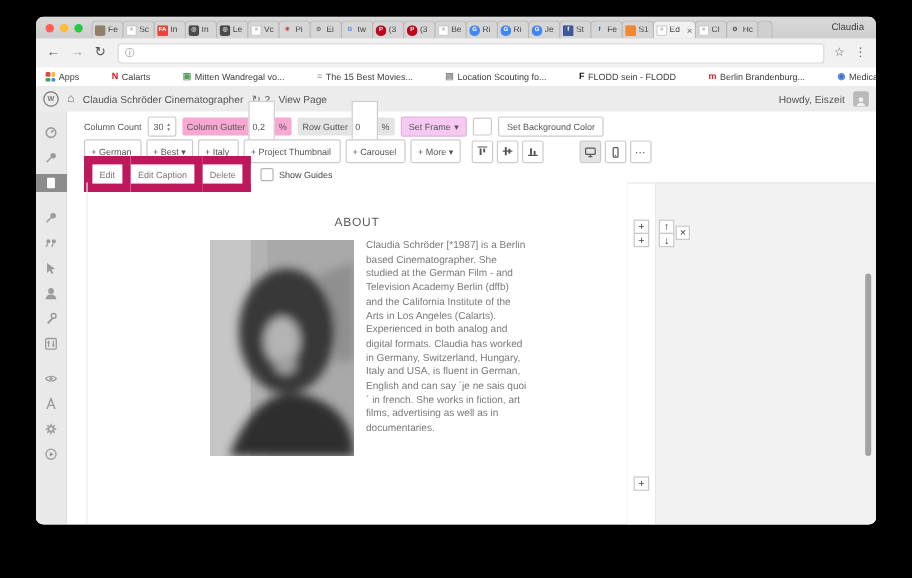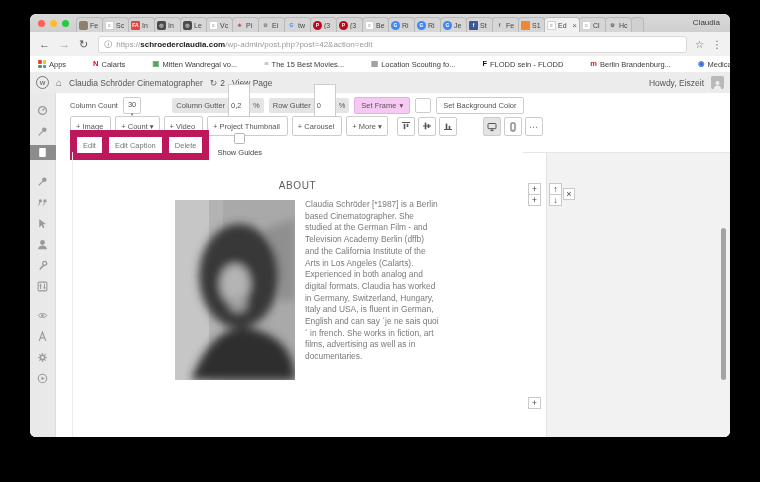--- a/index.html
+++ b/index.html
@@ -70,23 +70,23 @@
   .sb svg{width:11px;height:11px;}
   .sb.sel{background:#8c8c8c;color:#fff;}
   .sb.sel::after{content:"";position:absolute;right:-4px;top:3.5px;border:4px solid transparent;
                  border-left-color:#8c8c8c;}
   .sb.gap{margin-top:8px;}
   .main{position:absolute;left:26px;top:0;right:0;bottom:0;background:#fff;}
   
   .row1{position:absolute;left:14px;top:4px;right:0;height:17px;display:flex;
         align-items:center;gap:5px;font-size:7.5px;color:#555;}
   .chipbox{display:flex;align-items:center;gap:3px;border:1px solid #ccc;background:#fff;
-           border-radius:2px;padding:2px 4px;height:11px;flex-direction:column;}
+           border-radius:2px;padding:2px 4px;height:11px;}
   .grp{display:flex;align-items:center;gap:3px;padding:2px 4px;border-radius:2px;height:11px;}
-  .grp.cyan{background:#e5e5e5;margin-left:26px;}
+  .grp.cyan{background:#f9a8d4;}
   .grp.gray{background:#e4e4e4;}
   .mini-input{width:16px;height:10px;border:1px solid #ccc;background:#fff;font-size:7.5px;
               color:#555;padding:16px 2px;font-family:"Liberation Sans",sans-serif;}
   .pinkbtn{background:#f5c9f2;border:1px solid #e2b2df;border-radius:2px;padding:2px 6px;height:11px;
            display:flex;align-items:center;gap:3px;}
   .swatch{width:14px;height:13px;border:1px solid #ccc;background:#fff;border-radius:2px;}
   .whitebtn{border:1px solid #ccc;background:#fff;border-radius:2px;padding:2px 6px;height:11px;
             display:flex;align-items:center;gap:3px;color:#555;}
   .stepper{display:flex;flex-direction:column;line-height:3.4px;font-size:4.5px;color:#777;}
   .row2{position:absolute;left:14px;top:24px;right:0;height:18px;display:flex;
@@ -99,21 +99,21 @@
   .iconbtn svg{width:10px;height:10px;}
   .preview-group{position:absolute;left:413px;top:0;display:flex;gap:3px;}
   .iconbtn.on{background:#e4e4e4;}
   .dots{font-size:9px;letter-spacing:1px;}
   .row3{position:absolute;left:14px;top:45px;height:14px;display:flex;align-items:center;
         gap:8px;font-size:7.5px;color:#777;}
   .bgroup{display:flex;}
   .bgroup .gbtn{border:7px solid #be185d;background:#fff;padding:2px 6px;height:12px;display:flex;
                 align-items:center;}
   .bgroup .gbtn + .gbtn{border-left:none;}
-  .guides{display:flex;align-items:center;gap:4px;color:#444;flex-direction:column;}
+  .guides{display:flex;align-items:center;gap:4px;color:#444;}
   .cbox{width:9px;height:9px;border:1px solid #b5b5b5;border-radius:1.5px;background:#fff;}
   
   .lborder{position:absolute;left:16px;top:59px;bottom:0;width:1px;background:#ededed;}
   .rborder{position:absolute;left:467px;top:59px;bottom:0;width:1px;background:#e3e3e3;}
   .strip{position:absolute;left:467px;top:59px;bottom:0;width:24px;background:#fff;
          border-top:1px solid #e6e6e6;border-right:1px solid #e3e3e3;box-sizing:border-box;}
   .graybg{position:absolute;left:491px;top:59px;right:0;bottom:0;background:#f2f2f2;
           border-top:1px solid #e6e6e6;box-sizing:border-box;}
   .about-h{position:absolute;left:16px;top:87px;width:451px;text-align:center;
            font-size:10px;letter-spacing:.6px;color:#5c5c5c;}
@@ -275,21 +275,20 @@
     </div>
     <div class="profile">Claudia</div>
   </div>
 
   <div class="urlrow">
     <span class="navbtn">←</span>
     <span class="navbtn fwd">→</span>
     <span class="navbtn">↻</span>
     <div class="urlfield">
       <span class="info-i">ⓘ</span>
-      <span><span class="scheme">https://</span><span class="domain">schroederclaudia.com</span><span class="path">/wp-admin/post.php?post=42&amp;action=edit</span></span>
     </div>
     <span class="staricon">☆</span>
     <span class="menudots">⋮</span>
   </div>
 
   <div class="bookmarks">
     <div class="bm">
       <span class="apps-grid">
         <span style="background: rgb(232, 69, 60);"></span>
         <span style="background: rgb(249, 187, 45);"></span>
@@ -465,31 +464,31 @@
         </span>
         <span class="swatch"></span>
         <span class="whitebtn">
           <span>Set Background Color</span>
         </span>
       </div>
 
       <div class="row2">
 
           <span class="abtn">
-            <span>+ Image</span>
+            <span>+ German</span>
             <span></span>
           </span>
 
           <span class="abtn">
-            <span>+ Count</span>
+            <span>+ Best</span>
             <span>▾</span>
           </span>
 
           <span class="abtn">
-            <span>+ Video</span>
+            <span>+ Italy</span>
             <span></span>
           </span>
 
           <span class="abtn">
             <span>+ Project Thumbnail</span>
             <span></span>
           </span>
 
           <span class="abtn">
             <span>+ Carousel</span>

